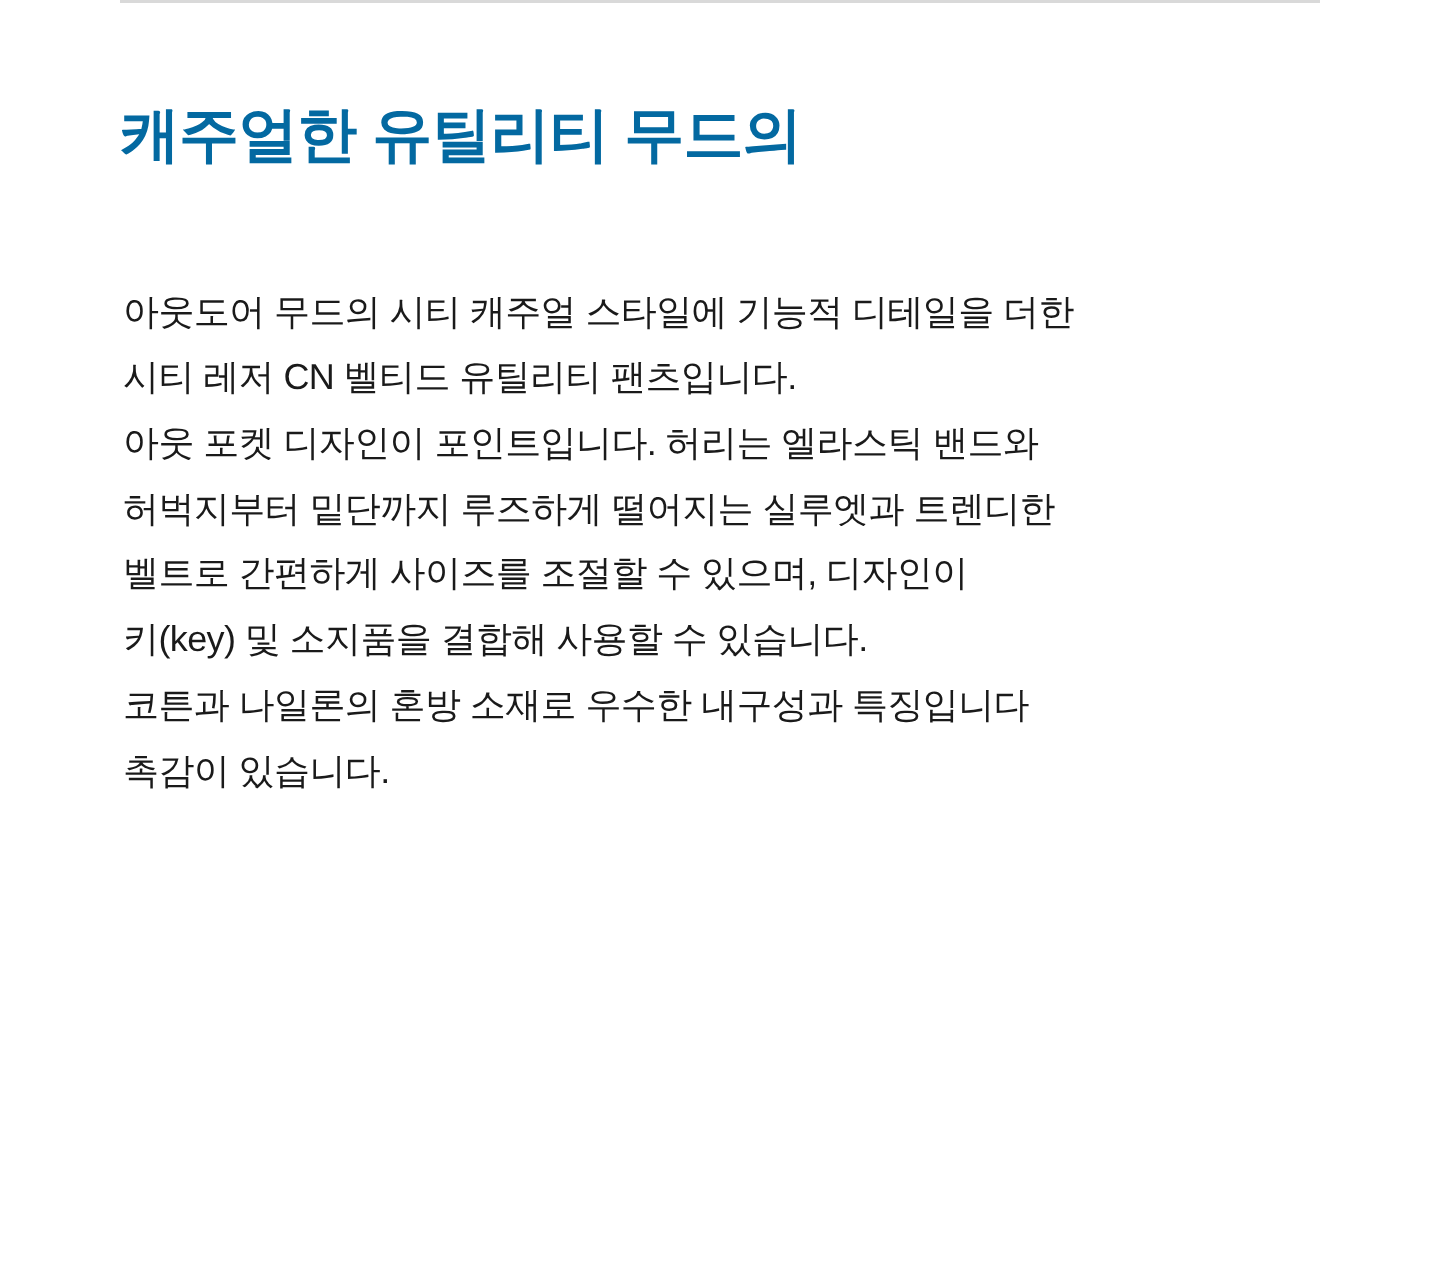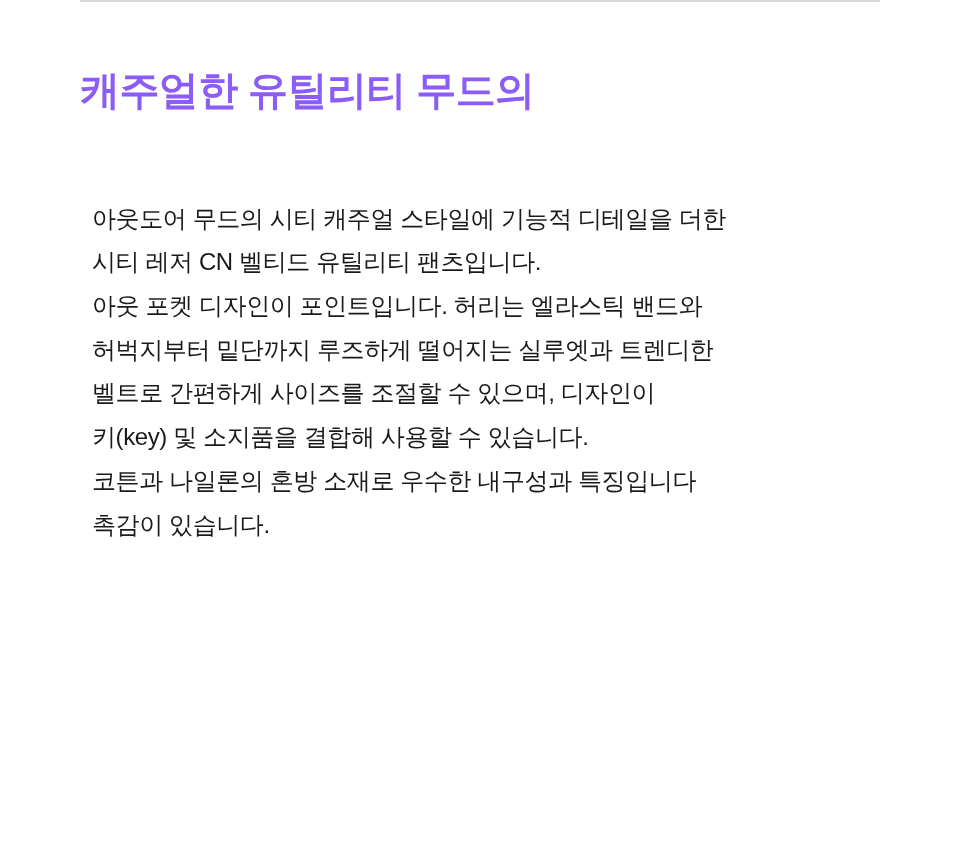--- a/index.html
+++ b/index.html
@@ -34,28 +34,28 @@
     top: 0;
     width: 820px;
   }
   .headline {
     margin: 0;
     padding-top: 62px;
     font-size: 40px;
     line-height: 1.42;
     font-weight: 700;
     letter-spacing: -0.6px;
-    color: #8b5cf6;
+    color: #0369a1;
   }
   .headline .line {
     display: block;
     white-space: pre;
   }
   .body-copy {
-    margin: 12px;
+    margin: 2px;
     padding-top: 66px;
     font-size: 24px;
     line-height: 1.82;
     font-weight: 400;
     letter-spacing: -0.4px;
     color: #1a1a1a;
   }
   .body-copy .line {
     display: block;
     white-space: pre;

